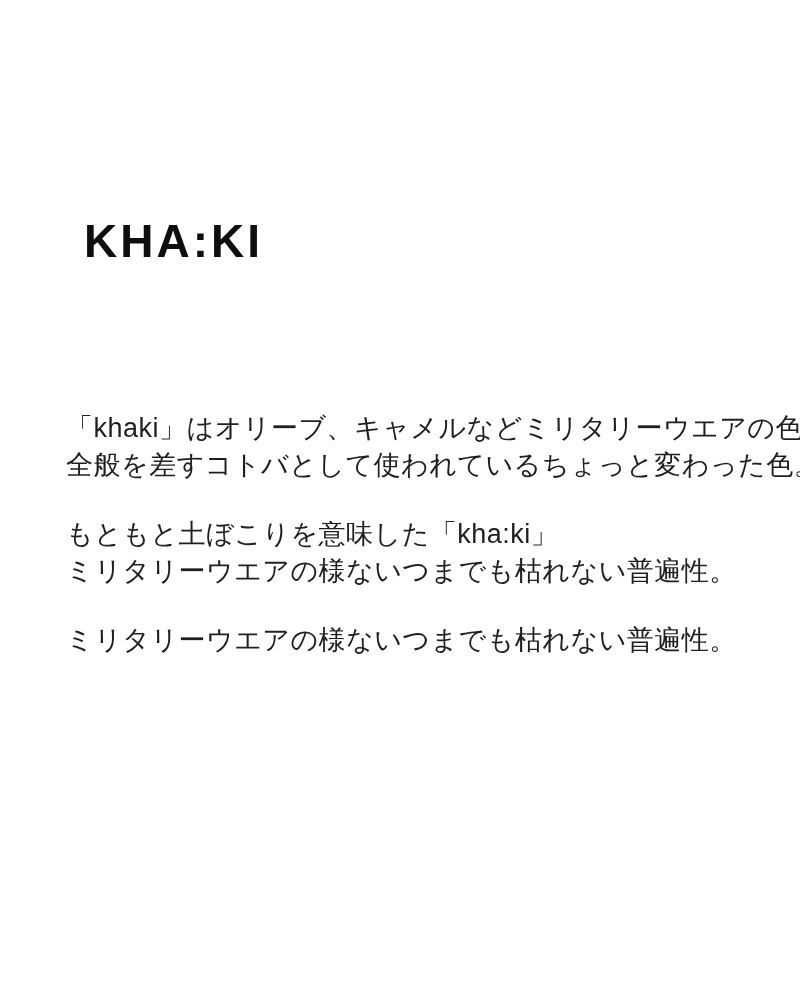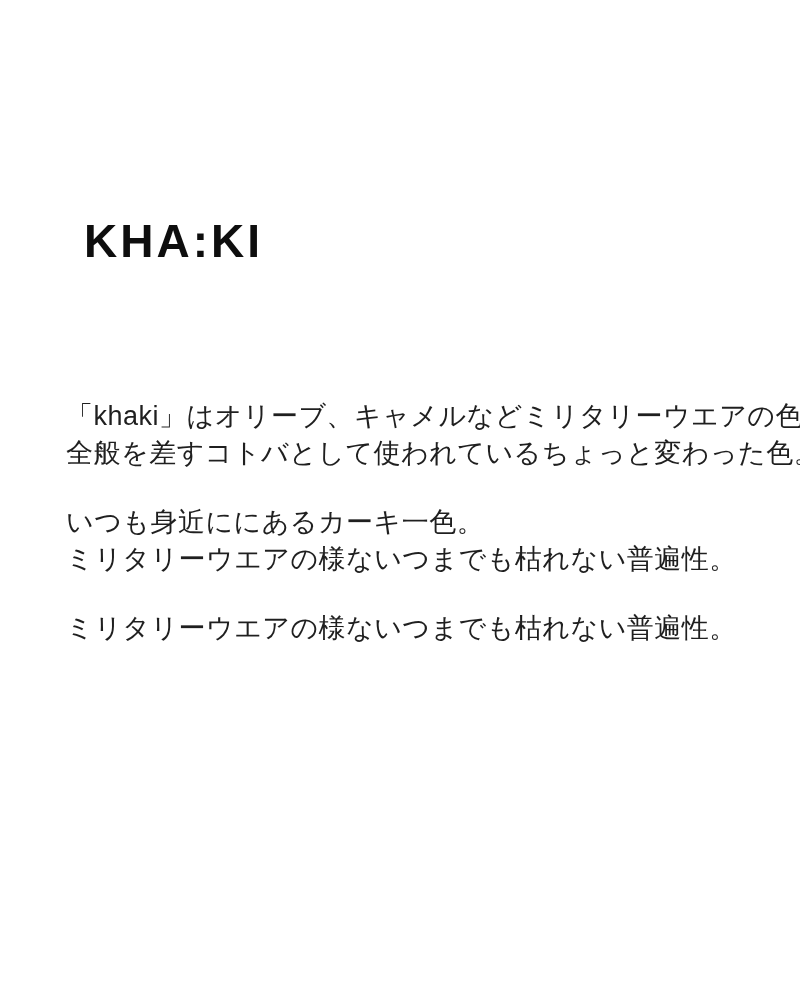--- a/index.html
+++ b/index.html
@@ -31,21 +31,21 @@
     position: absolute;
     left: 66px;
     top: 398px;
     width: 690px;
     font-size: 27px;
     line-height: 37px;
     color: #1f1f1f;
     letter-spacing: 0.5px;
   }
   .paragraph {
-    margin: 0 0 32px 0;
+    margin: 12px 0 32px 0;
   }
   .paragraph:last-child {
     margin-bottom: 0;
   }
   .text-line {
     white-space: nowrap;
   }
 </style>
 </head>
 <body>
@@ -55,21 +55,21 @@
   <div class="brand-logo">KHA:KI</div>
 
   <div class="brand-description">
 
     <div class="paragraph">
       <div class="text-line">「khaki」はオリーブ、キャメルなどミリタリーウエアの色</div>
       <div class="text-line">全般を差すコトバとして使われているちょっと変わった色。</div>
     </div>
 
     <div class="paragraph">
-      <div class="text-line">いつも身近ににあるカーキ一色。</div>
+      <div class="text-line">もともと土ぼこりを意味した「kha:ki」</div>
       <div class="text-line">ミリタリーウエアの様ないつまでも枯れない普遍性。</div>
     </div>
 
     <div class="paragraph">
       <div class="text-line">ミリタリーウエアの様ないつまでも枯れない普遍性。</div>
     </div>
 
   </div>
 
 </div>

